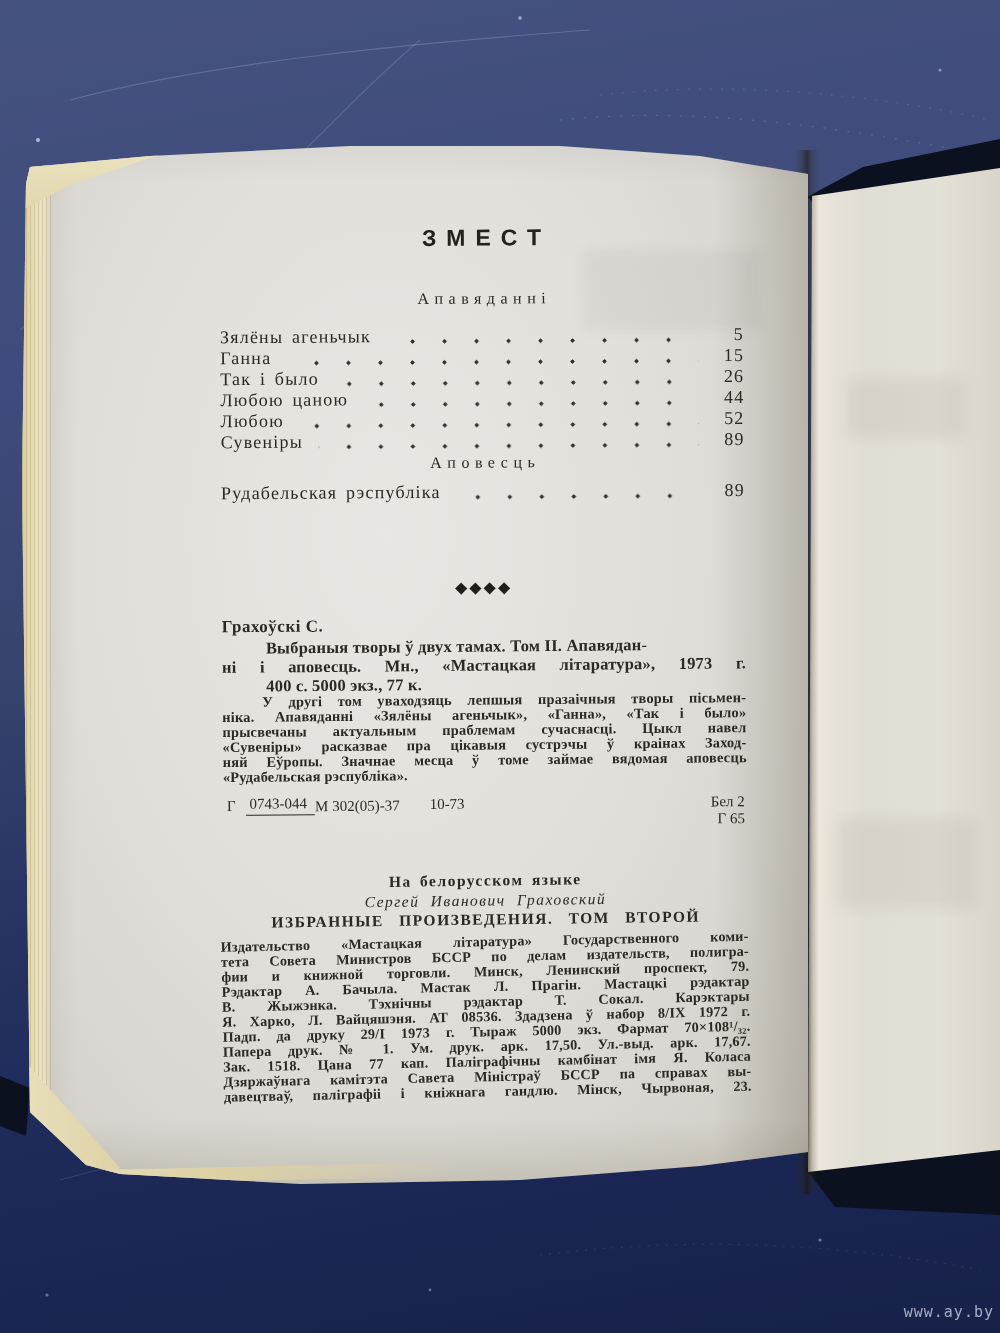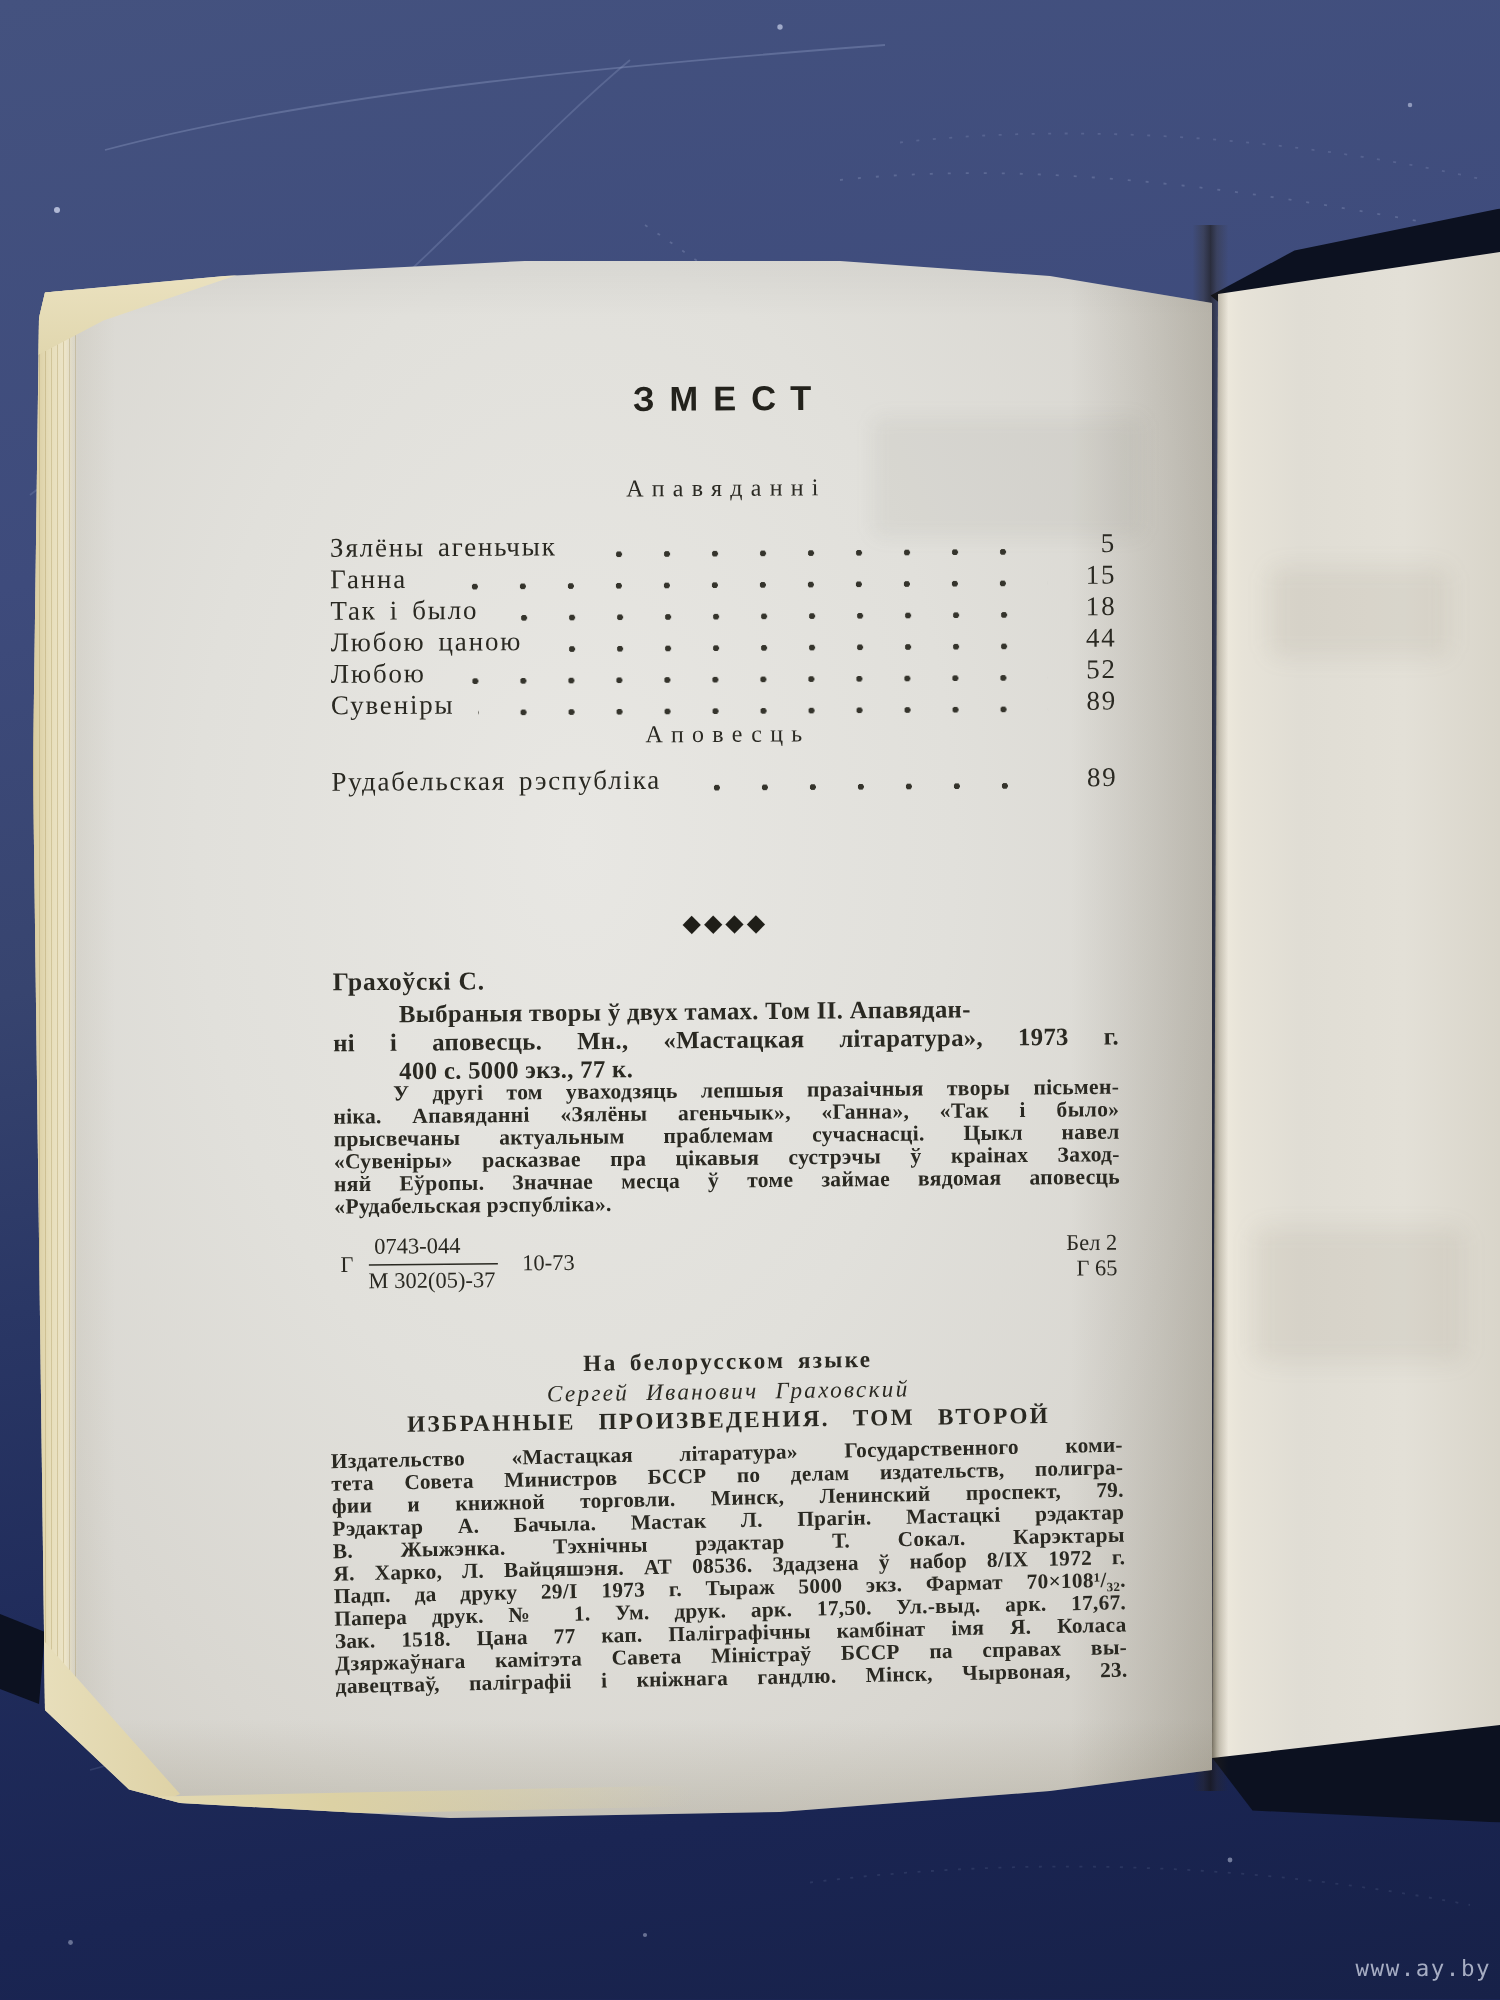--- a/index.html
+++ b/index.html
@@ -22,21 +22,21 @@
   .right-page{position:absolute;left:806px;top:138px;width:194px;height:1040px;
     background:linear-gradient(90deg,#c9c2ae 0px,#efeadd 7px,#e7e3d8 22px,
                #e0ddd4 60px,#e3e0d7 130px,#d9d5ca 194px);
     clip-path:polygon(6px 58px,194px 30px,194px 1012px,2px 1034px);}
   .rp-smudge{position:absolute;background:rgba(125,118,100,.10);filter:blur(7px);border-radius:8px;}
   
   .spine-shadow{position:absolute;left:795px;top:150px;width:24px;height:1044px;
     background:linear-gradient(90deg,rgba(0,0,0,0) 0%,rgba(48,40,22,.30) 30%,
                rgba(26,21,10,.55) 50%,rgba(48,40,22,.28) 68%,rgba(0,0,0,0) 100%);}
   
-  .left-page{position:absolute;left:22px;top:158px;width:786px;height:1062px;
+  .left-page{position:absolute;left:22px;top:130px;width:786px;height:1062px;
     background:radial-gradient(ellipse at 46% 38%,#e8e7e3 0%,#e1e0db 42%,
                #d9d7d1 72%,#cfccc4 100%);
     clip-path:polygon(8px 37px,128px 26px,328px 16px,538px 16px,678px 26px,
       786px 44px,786px 1022px,678px 1036px,498px 1050px,278px 1054px,
       98px 1044px,64px 1035px,8px 982px,0px 354px,4px 54px);}
   .page-shade{position:absolute;inset:0;
     background:linear-gradient(90deg,rgba(120,108,70,.16) 0,rgba(0,0,0,0) 7%,
                rgba(0,0,0,0) 88%,rgba(55,45,22,.20) 100%),
                linear-gradient(180deg,rgba(0,0,0,.06) 0,rgba(0,0,0,0) 5%,
                rgba(0,0,0,0) 93%,rgba(86,74,40,.18) 100%);}
@@ -77,21 +77,21 @@
   .jline{text-align:justify;text-align-last:justify;}
   .bib .ind{text-align-last:auto;text-indent:44px;}
   .bib .ind2{text-align-last:auto;text-indent:44px;}
   .annotation{top:563px;transform:rotate(-0.2deg);font-weight:bold;font-size:14.4px;
     line-height:14.9px;letter-spacing:.2px;}
   .annotation .first{text-indent:40px;}
   .annotation .last{text-align-last:auto;}
   .catalog{top:664px;transform:rotate(-0.2deg);font-size:15px;height:46px;}
   .cat-left{position:absolute;left:4px;top:0;display:flex;align-items:center;}
   .cat-letter{margin-right:10px;}
-  .frac{display:inline-flex;flex-direction:column;margin-right:16px;}
+  .frac{display:inline-flex;flex-direction:row;margin-right:28px;}
   .frac .num{padding:0 8px 2px 4px;border-bottom:1.5px solid #2a2922;}
   .frac .den{padding:3px 2px 0 0;}
   .cat-right{position:absolute;right:2px;top:2px;text-align:right;line-height:17px;}
   .colophon-center{top:741px;transform:rotate(-0.45deg);text-align:center;
     font-size:15.5px;line-height:19.5px;}
   .lang-note{font-weight:bold;letter-spacing:1.5px;word-spacing:3px;}
   .author-ru{font-style:italic;letter-spacing:1.5px;word-spacing:6px;}
   .title-ru{font-weight:bold;letter-spacing:1.5px;word-spacing:10px;}
   .imprint{top:808px;left:198px;width:528px;transform:rotate(-0.85deg);
     transform-origin:40px 80px;font-weight:bold;font-size:14.2px;
@@ -159,21 +159,21 @@
           <span class="toc-page">5</span>
         </div>
         <div class="toc-row">
           <span>Ганна</span>
           <span class="leader"></span>
           <span class="toc-page">15</span>
         </div>
         <div class="toc-row">
           <span>Так і было</span>
           <span class="leader"></span>
-          <span class="toc-page">18</span>
+          <span class="toc-page">26</span>
         </div>
         <div class="toc-row">
           <span>Любою цаною</span>
           <span class="leader"></span>
           <span class="toc-page">44</span>
         </div>
         <div class="toc-row">
           <span>Любою</span>
           <span class="leader"></span>
           <span class="toc-page">52</span>

